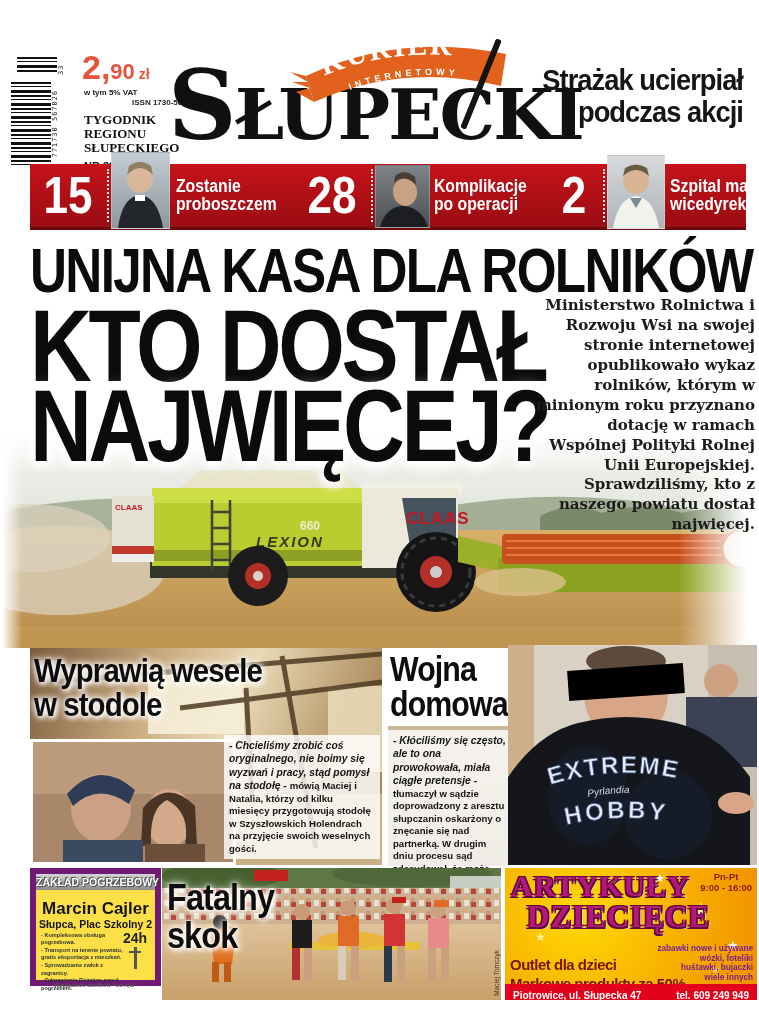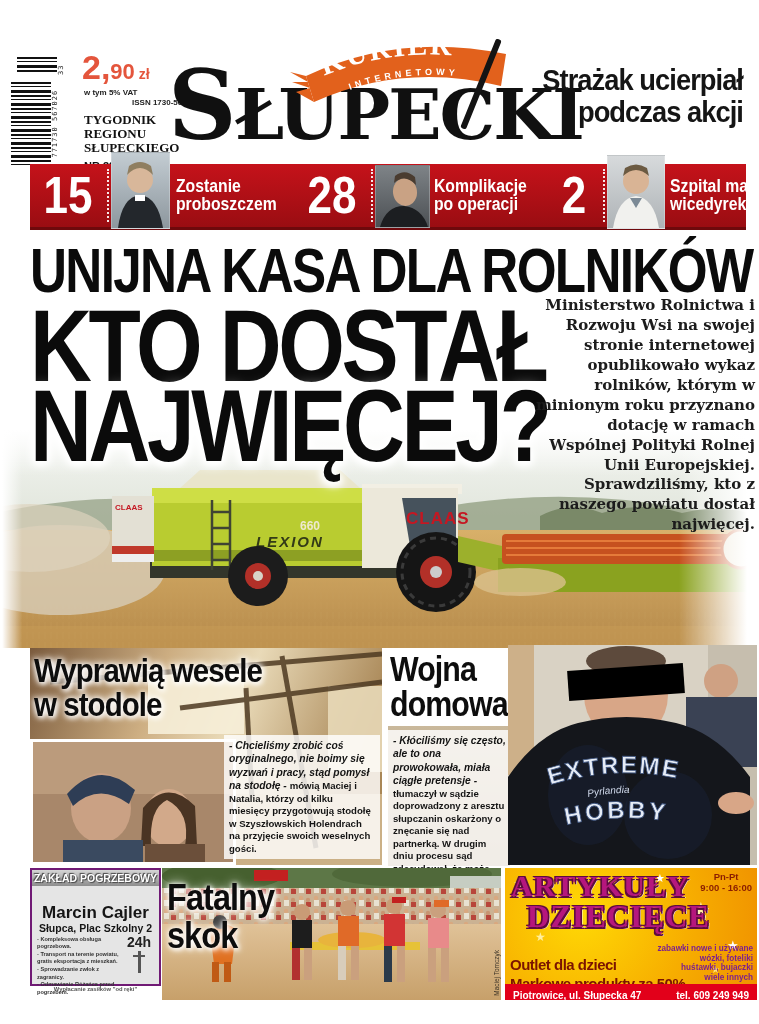--- a/index.html
+++ b/index.html
@@ -50,25 +50,25 @@
   
   .story-hl{font-weight:bold;color:#0d0d0d;font-size:32px;line-height:1.0;letter-spacing:-1px;
             transform:scale(.92,1.05);transform-origin:left top;
             text-shadow:0 0 6px #fff,0 0 10px #fff,2px 2px 5px #fff;}
   .quote{font-size:9.6px;line-height:1.3;color:#141414;font-weight:bold;}
   .quote .qi{font-style:italic;font-size:10.3px;}
   .quote-box{background:rgba(255,255,255,.82);padding:4px 5px;}
   .photo-credit{writing-mode:vertical-rl;transform:rotate(180deg);font-size:6.5px;color:#111;opacity:.8;}
 
   
-  .funeral{border:2px solid #701a75;background:#e5e5e5;box-sizing:border-box;}
+  .funeral{border:6px solid #701a75;background:#fde047;box-sizing:border-box;}
   .fun-head{background:linear-gradient(#d6d6d6,#8e8e8e);color:#fff;font-weight:bold;font-size:10.5px;
             text-align:center;line-height:16px;height:16px;letter-spacing:0;
             text-shadow:1px 1px 1px #444,-1px -1px 1px #444;transform-origin:center;white-space:nowrap;}
-  .fun-name{font-size:17px;font-weight:bold;text-align:center;color:#151515;line-height:1.05;margin-top:18px;}
+  .fun-name{font-size:17px;font-weight:bold;text-align:center;color:#151515;line-height:1.05;margin-top:10px;}
   .fun-addr{font-size:10.5px;font-weight:bold;text-align:center;color:#151515;}
   .fun-bullets{font-size:5.6px;font-weight:bold;color:#333;line-height:1.35;padding-left:3px;}
   .fun-24{font-size:14px;font-weight:bold;color:#222;text-align:center;}
   .cross{position:relative;width:14px;height:22px;margin:1px auto 0;}
   .cross:before{content:"";position:absolute;left:6px;top:0;width:2.5px;height:22px;background:#555;}
   .cross:after{content:"";position:absolute;left:1px;top:4px;width:12px;height:2.5px;background:#555;}
   .fun-note{font-size:5.8px;color:#555;text-align:center;font-weight:bold;}
   .fun-phone{background:#101010;color:#fff;font-weight:bold;font-size:9px;text-align:center;line-height:13px;}
 
   

